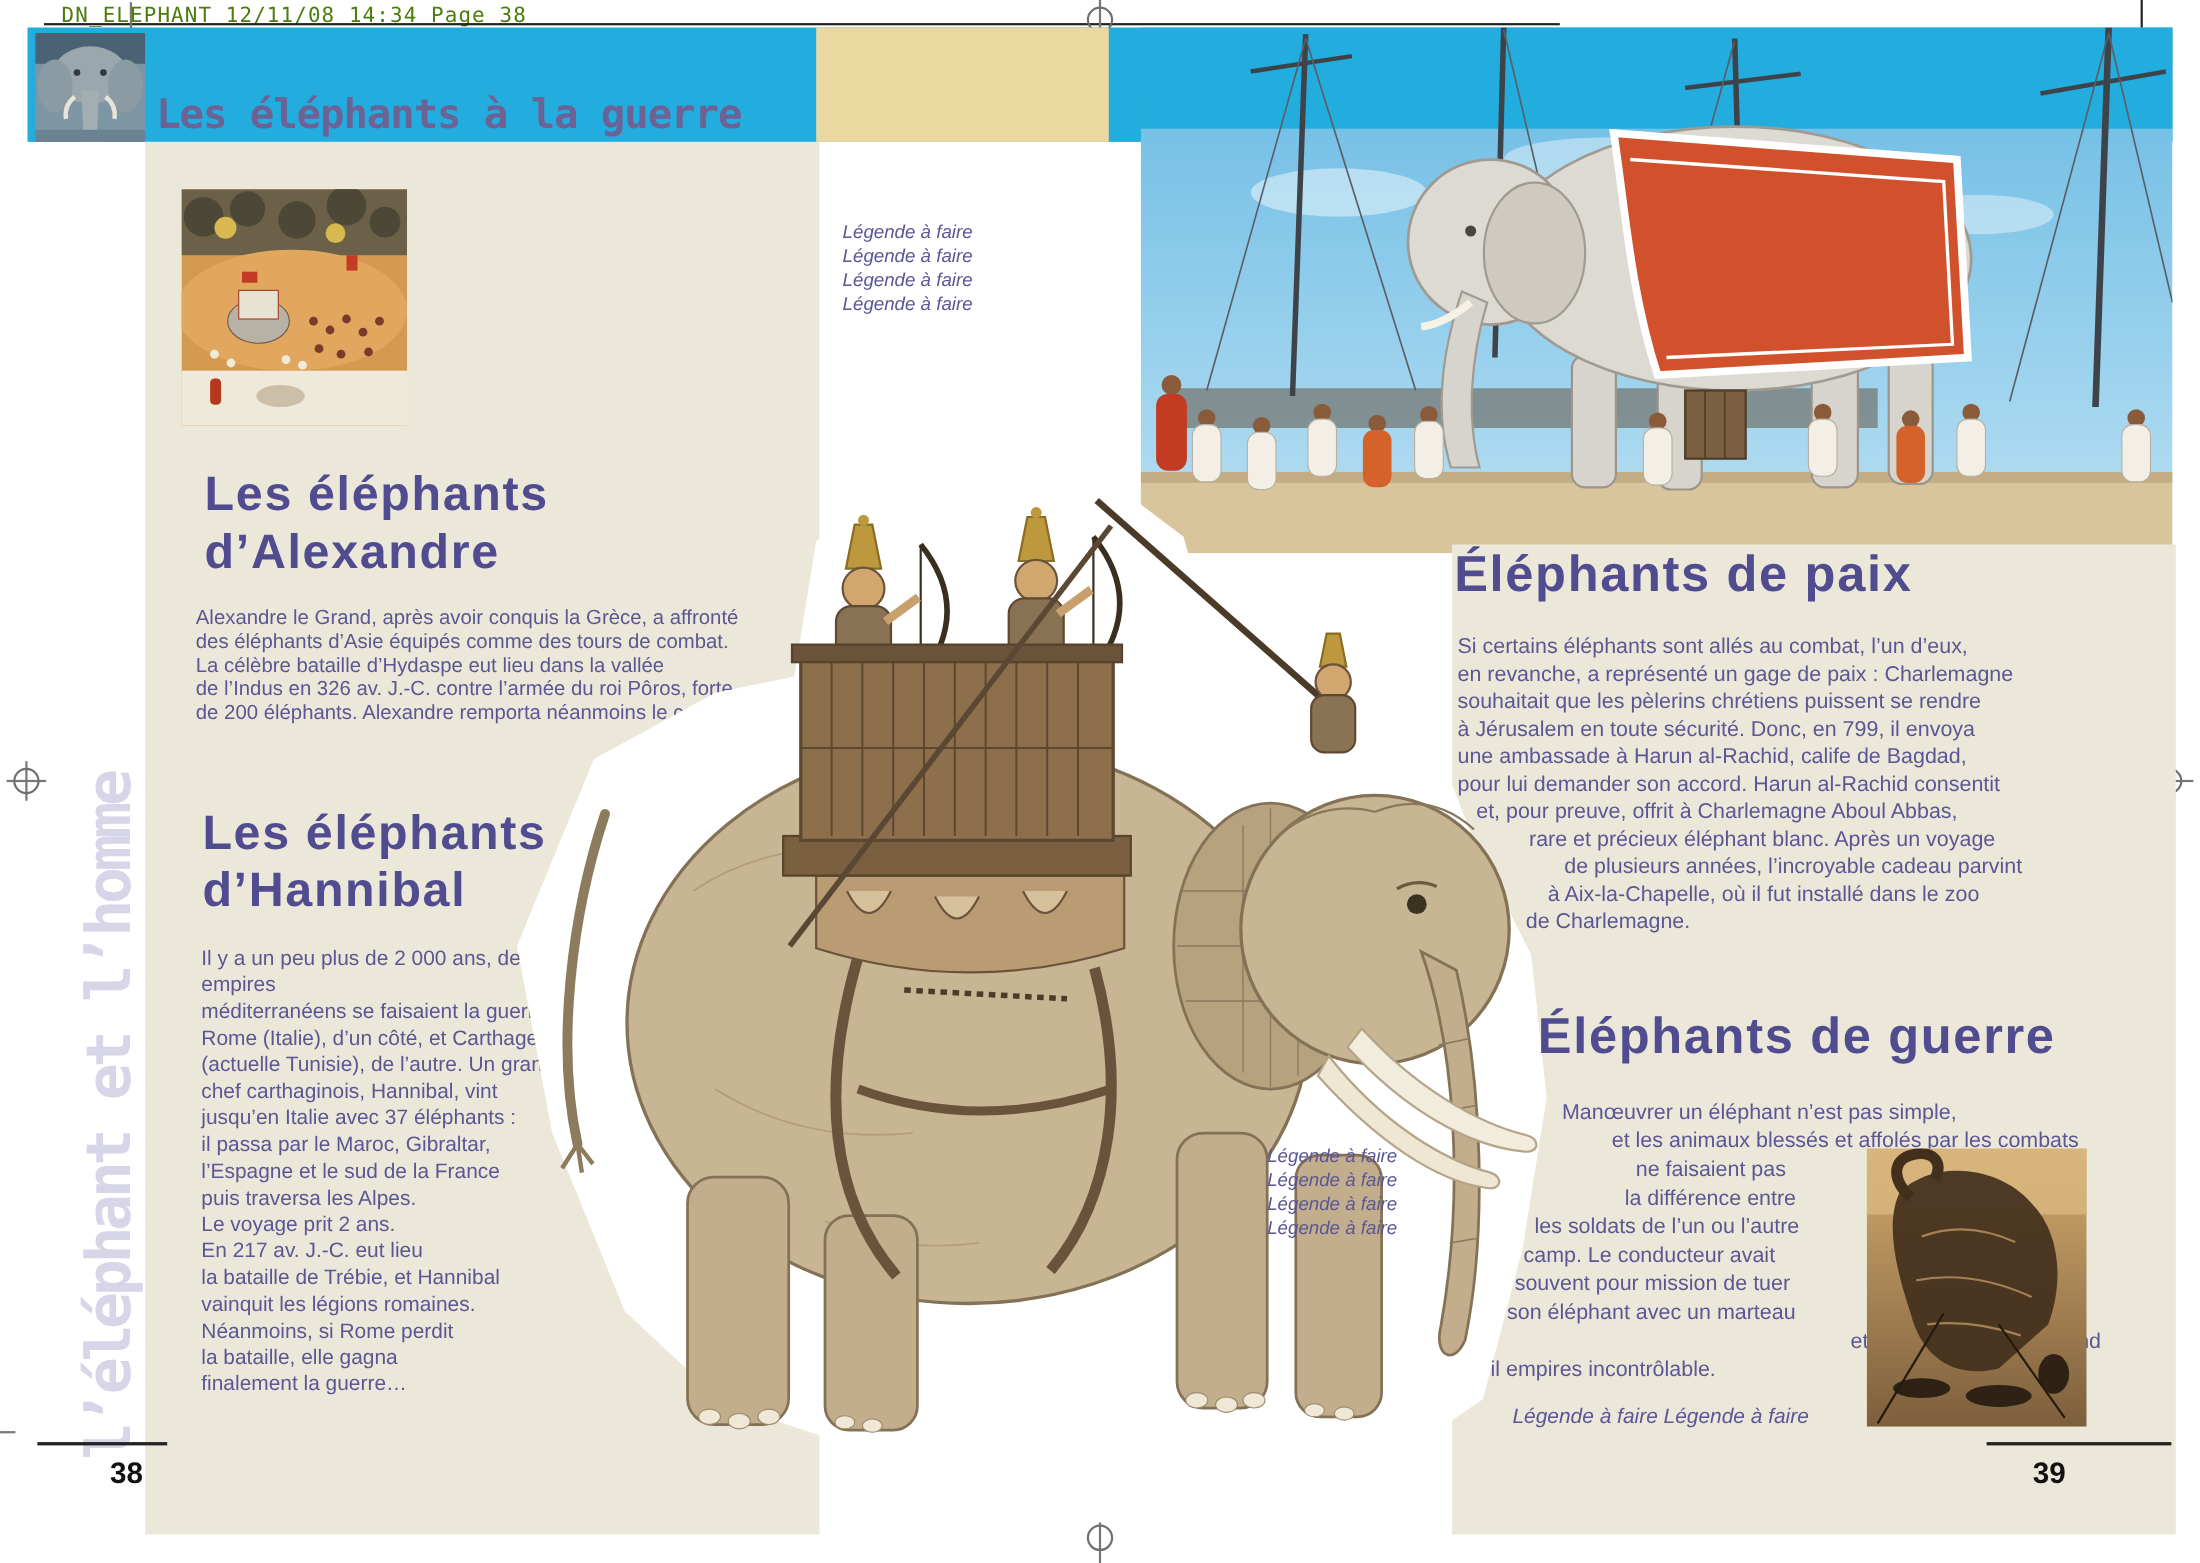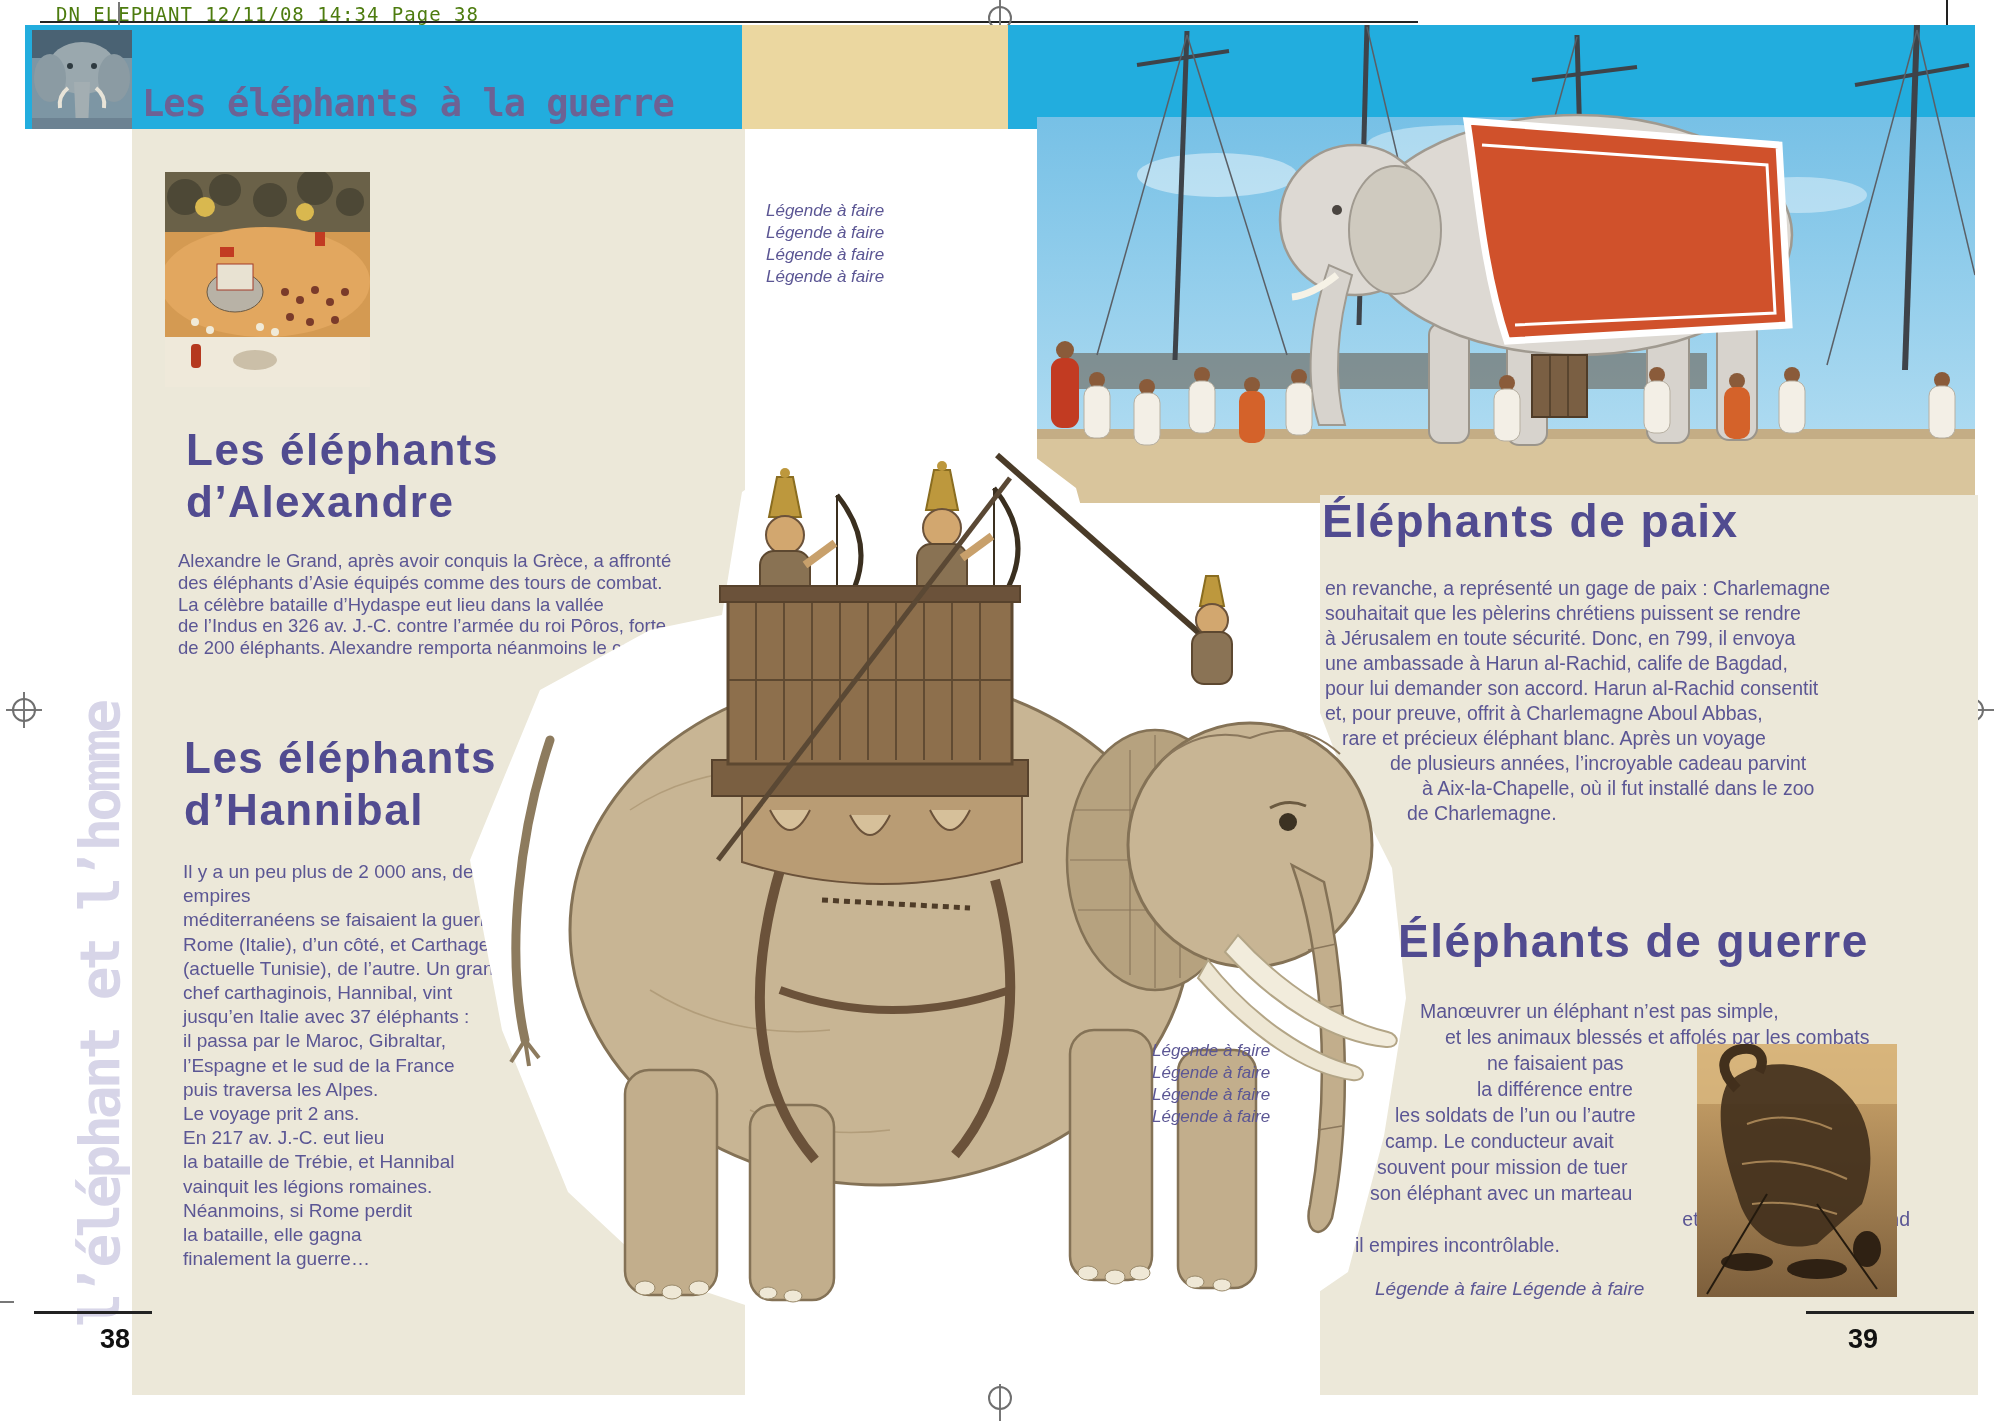--- a/index.html
+++ b/index.html
@@ -47,21 +47,21 @@
   #paix-heading{left:1322px;top:494px;font-size:46px;}
   #paix-body{left:1325px;top:576px;width:570px;font-size:19.5px;line-height:25px;color:#5B5694;}
   #paix-body .ln:nth-child(7){margin-left:17px;}
   #paix-body .ln:nth-child(8){margin-left:65px;}
   #paix-body .ln:nth-child(9){margin-left:97px;}
   #paix-body .ln:nth-child(10){margin-left:82px;}
   #paix-body .ln:nth-child(11){margin-left:62px;}
   #guerre-heading{left:1398px;top:914px;font-size:46px;}
   #guerre-body{left:1330px;top:998px;width:580px;font-size:19.5px;line-height:26px;color:#5B5694;}
   #guerre-body .ln:nth-child(1){margin-left:90px;}
-  #guerre-body .ln:nth-child(2){margin-left:115px;}
+  #guerre-body .ln:nth-child(2){margin-left:115px;text-align:center;}
   #guerre-body .ln:nth-child(3){margin-left:157px;}
   #guerre-body .ln:nth-child(4){margin-left:147px;}
   #guerre-body .ln:nth-child(5){margin-left:65px;}
   #guerre-body .ln:nth-child(6){margin-left:55px;}
   #guerre-body .ln:nth-child(7){margin-left:47px;}
   #guerre-body .ln:nth-child(8){margin-left:40px;}
   #guerre-body .ln:nth-child(9){margin-left:33px;text-align:right;}
   #guerre-body .ln:nth-child(10){margin-left:25px;}
   #caption-bottom{left:1375px;top:1278px;font-size:19px;color:#5B5694;}
 
@@ -378,20 +378,21 @@
 
   <div id="legends-middle" class="abs legend-list">
     <div class="ln">Légende à faire</div>
     <div class="ln">Légende à faire</div>
     <div class="ln">Légende à faire</div>
     <div class="ln">Légende à faire</div>
   </div>
 
   <div id="paix-heading" class="abs heading">Éléphants de paix</div>
   <div id="paix-body" class="abs">
+    <div class="ln">Si certains éléphants sont allés au combat, l’un d’eux,</div>
     <div class="ln">en revanche, a représenté un gage de paix : Charlemagne</div>
     <div class="ln">souhaitait que les pèlerins chrétiens puissent se rendre</div>
     <div class="ln">à Jérusalem en toute sécurité. Donc, en 799, il envoya</div>
     <div class="ln">une ambassade à Harun al-Rachid, calife de Bagdad,</div>
     <div class="ln">pour lui demander son accord. Harun al-Rachid consentit</div>
     <div class="ln">et, pour preuve, offrit à Charlemagne Aboul Abbas,</div>
     <div class="ln">rare et précieux éléphant blanc. Après un voyage</div>
     <div class="ln">de plusieurs années, l’incroyable cadeau parvint</div>
     <div class="ln">à Aix-la-Chapelle, où il fut installé dans le zoo</div>
     <div class="ln">de Charlemagne.</div>

